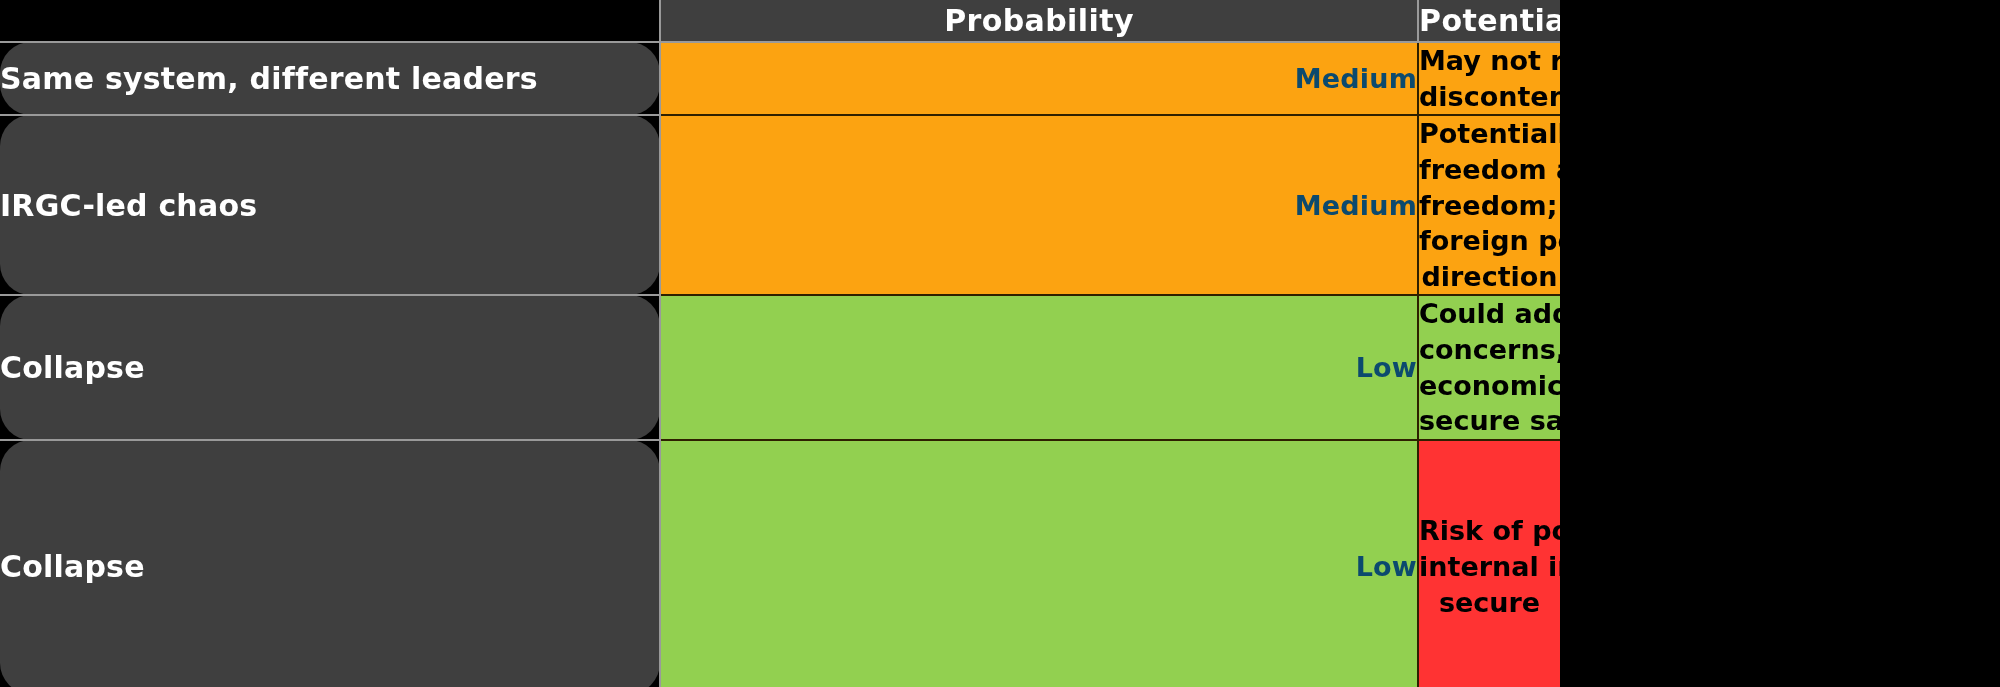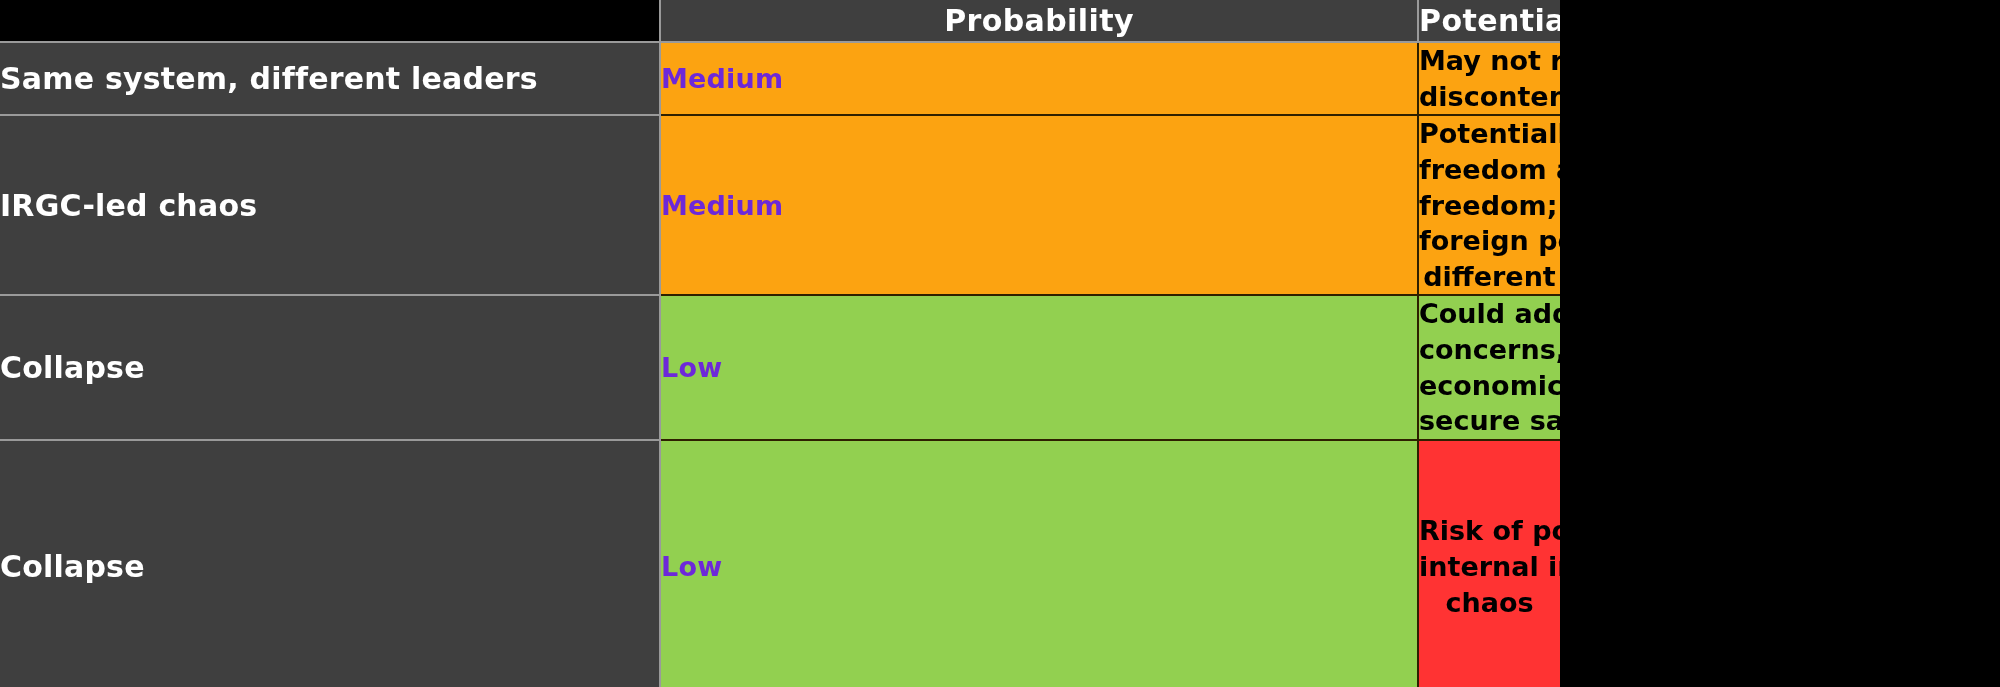--- a/index.html
+++ b/index.html
@@ -67,28 +67,29 @@
     background: #3f3f3f;
     color: #ffffff;
     font-size: 30px;
     font-weight: bold;
     text-align: left;
     padding-left: 10px;
     letter-spacing: 0.2px;
     border-right: 2px solid #9a9a9a;
     border-bottom: 2px solid #9a9a9a;
     border-top: 1px solid #9a9a9a;
+    border-radius: 31px;
   }
 
   
   td.prob-cell {
-    color: #6d28d9;
+    color: #0c4a6e;
     font-size: 27px;
     font-weight: bold;
-    text-align: left;
+    text-align: right;
     border-right: 2px solid #2e2000;
     border-bottom: 2px solid #2e2000;
     letter-spacing: 0.2px;
   }
 
   
   td.impl-cell {
     color: #000000;
     font-size: 27px;
     font-weight: bold;
@@ -150,42 +151,42 @@
       </tr>
 
       <tr class="row-2">
         <td class="scenario-cell">IRGC-led chaos</td>
         <td class="prob-cell fill-orange">Medium</td>
         <td class="impl-cell fill-orange">
             <div>Potentially more social</div>
             <div>freedom and less political</div>
             <div>freedom; economic and</div>
             <div>foreign policy direction</div>
-            <div>different</div>
+            <div>direction</div>
           </td>
       </tr>
 
       <tr class="row-3">
         <td class="scenario-cell">Collapse</td>
         <td class="prob-cell fill-green">Low</td>
         <td class="impl-cell fill-green">
             <div>Could address public</div>
             <div>concerns, unlock</div>
             <div>economic benefits, and</div>
             <div>secure sanctions relief</div>
           </td>
       </tr>
 
       <tr class="row-4">
         <td class="scenario-cell">Collapse</td>
         <td class="prob-cell fill-green">Low</td>
         <td class="impl-cell fill-red">
             <div>Risk of power vacuum,</div>
             <div>internal instability, and</div>
-            <div>chaos</div>
+            <div>secure</div>
           </td>
       </tr>
 
     </tbody>
   </table>
 
   <div id="right-gutter"></div>
 
 </div>
 

